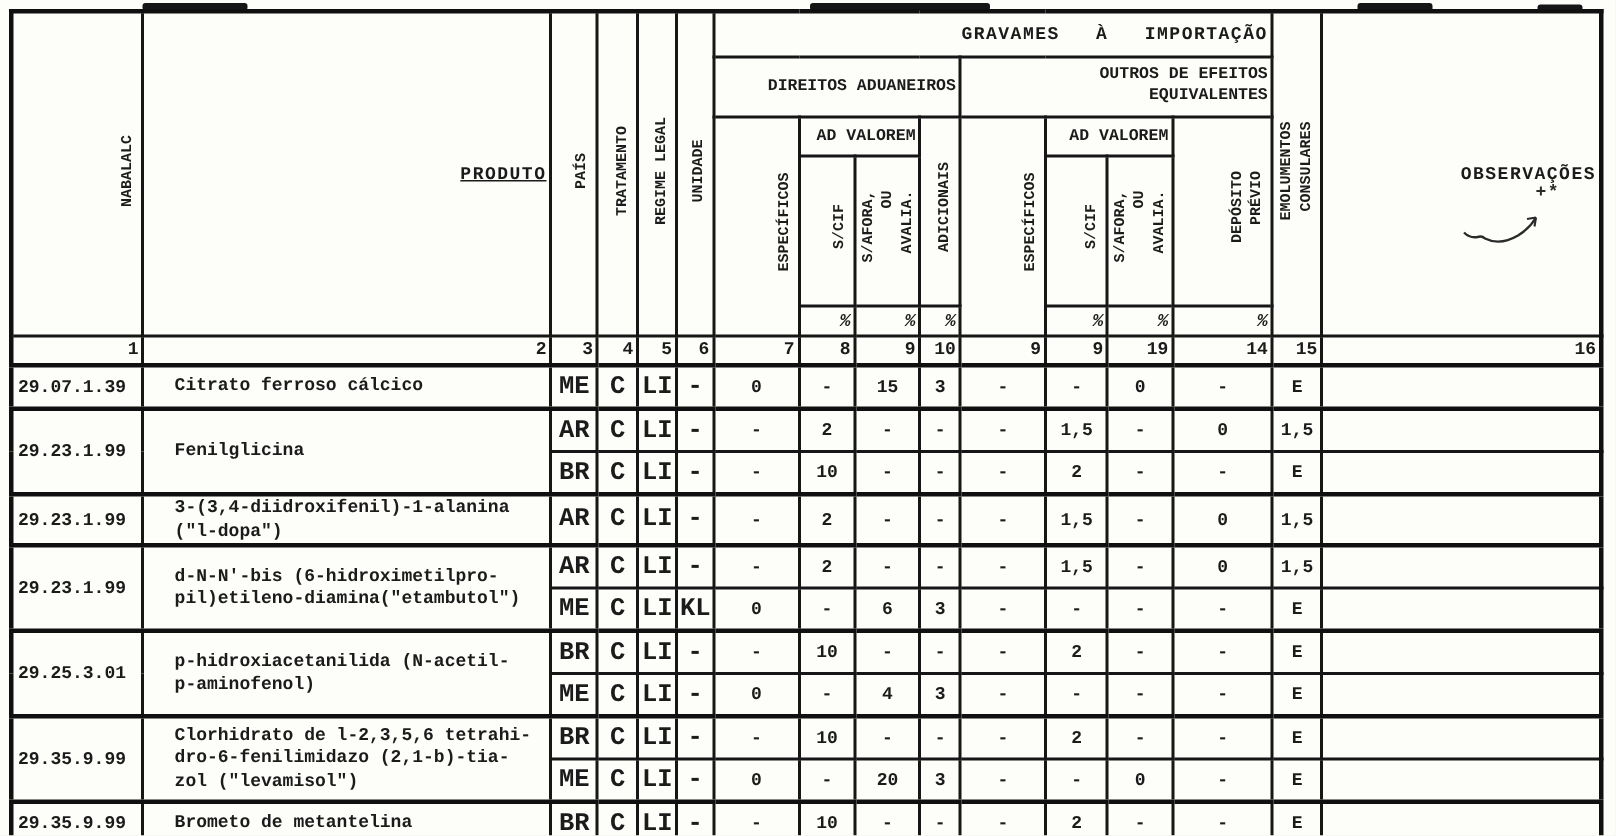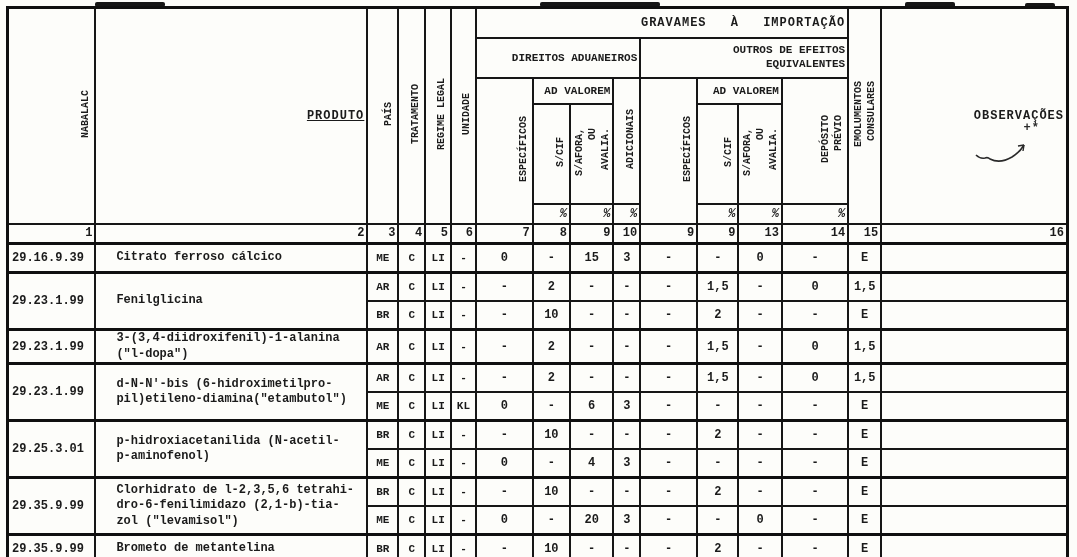--- a/index.html
+++ b/index.html
@@ -17,21 +17,21 @@
   .two-line{white-space:pre-line;line-height:1.2;}
   .numcell{font-size:12px;}
   tr.h6 th{border-bottom:3px solid #101010;}
   .pct{font-size:12px;font-style:italic;}
   .obs-head{position:relative;font-size:12px;letter-spacing:1px;}
   .squig{position:absolute;right:28px;top:128px;}
   .plus-star{position:absolute;right:26px;top:112px;font-size:12px;font-weight:700;color:#2a2a2a;}
   tbody td{font-size:12px;text-align:center;height:26px;vertical-align:middle;}
   td.code{text-align:left;padding-left:3px;}
   td.product{text-align:left;padding-left:20px;white-space:pre-line;line-height:1.3;}
-  td.sm{font-size:11px;padding:0 1px;}
+  td.sm{font-size:17px;padding:0 1px;}
   td.val{font-size:12px;}
   tr.group-start td{border-top:3px solid #101010;}
 </style>
 </head>
 <body>
 
 <div class="page">
   <div class="artifact" style="left:95px;top:2px;width:70px;height:5px;"></div>
   <div class="artifact" style="left:540px;top:2px;width:120px;height:5px;"></div>
   <div class="artifact" style="left:905px;top:2px;width:50px;height:6px;"></div>
@@ -114,29 +114,29 @@
         <th class="numcell">3</th>
         <th class="numcell">4</th>
         <th class="numcell">5</th>
         <th class="numcell">6</th>
         <th class="numcell">7</th>
         <th class="numcell">8</th>
         <th class="numcell">9</th>
         <th class="numcell">10</th>
         <th class="numcell">9</th>
         <th class="numcell">9</th>
-        <th class="numcell">13</th>
+        <th class="numcell">19</th>
         <th class="numcell">14</th>
         <th class="numcell">15</th>
         <th class="numcell">16</th>
       </tr>
     </thead>
     <tbody>
         <tr class="group-start">
-          <td class="code">29.16.9.39</td>
+          <td class="code">29.07.1.39</td>
           <td class="product">Citrato ferroso cálcico</td>
           <td class="sm">ME</td>
           <td class="sm">C</td>
           <td class="sm">LI</td>
           <td class="sm">-</td>
           <td class="val">0</td>
           <td class="val">-</td>
           <td class="val">15</td>
           <td class="val">3</td>
           <td class="val">-</td>

